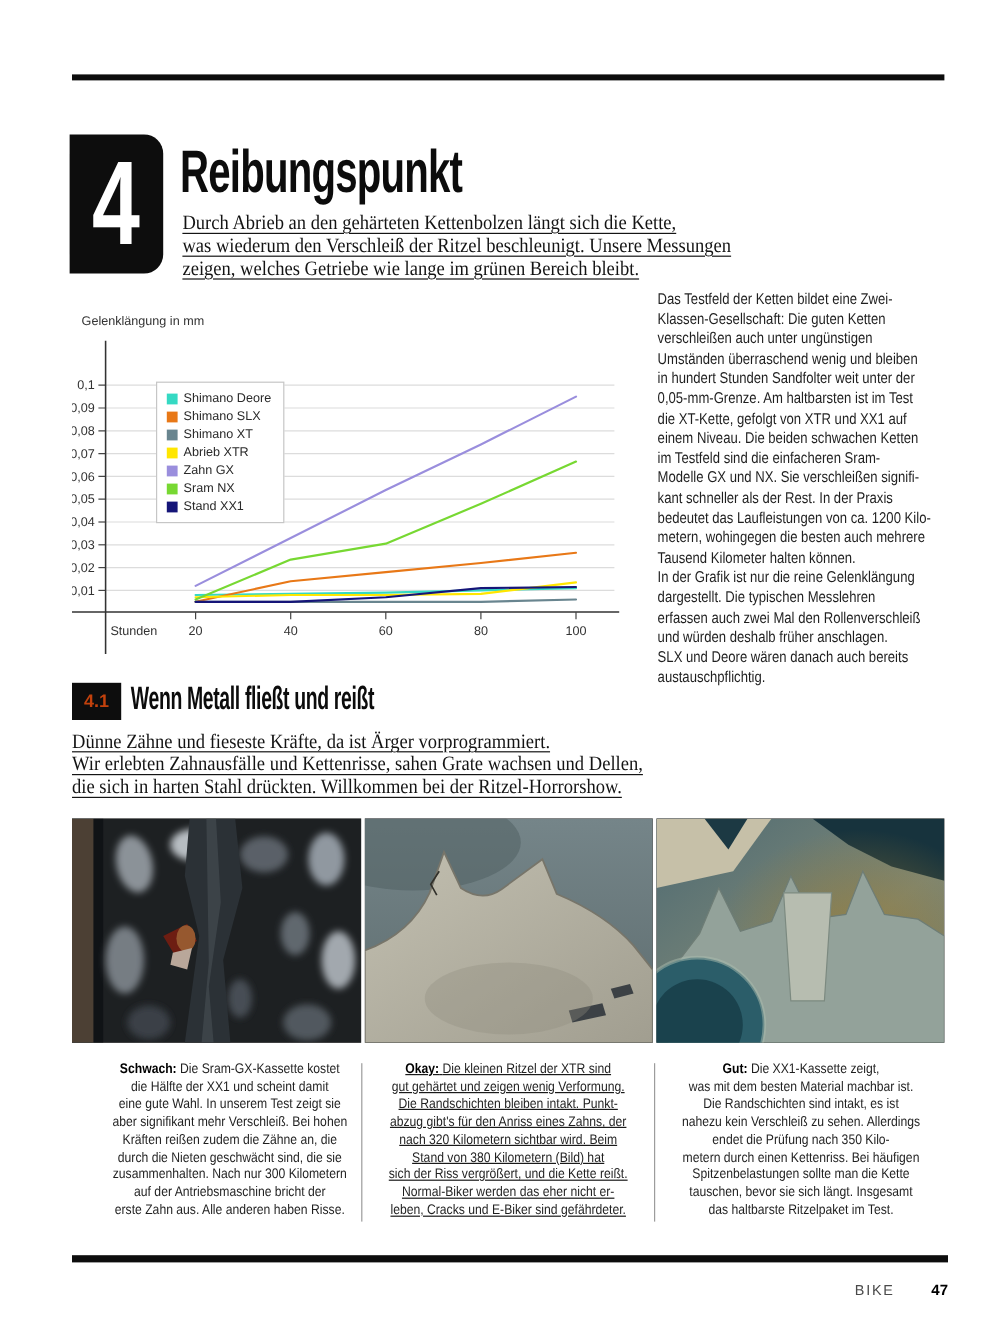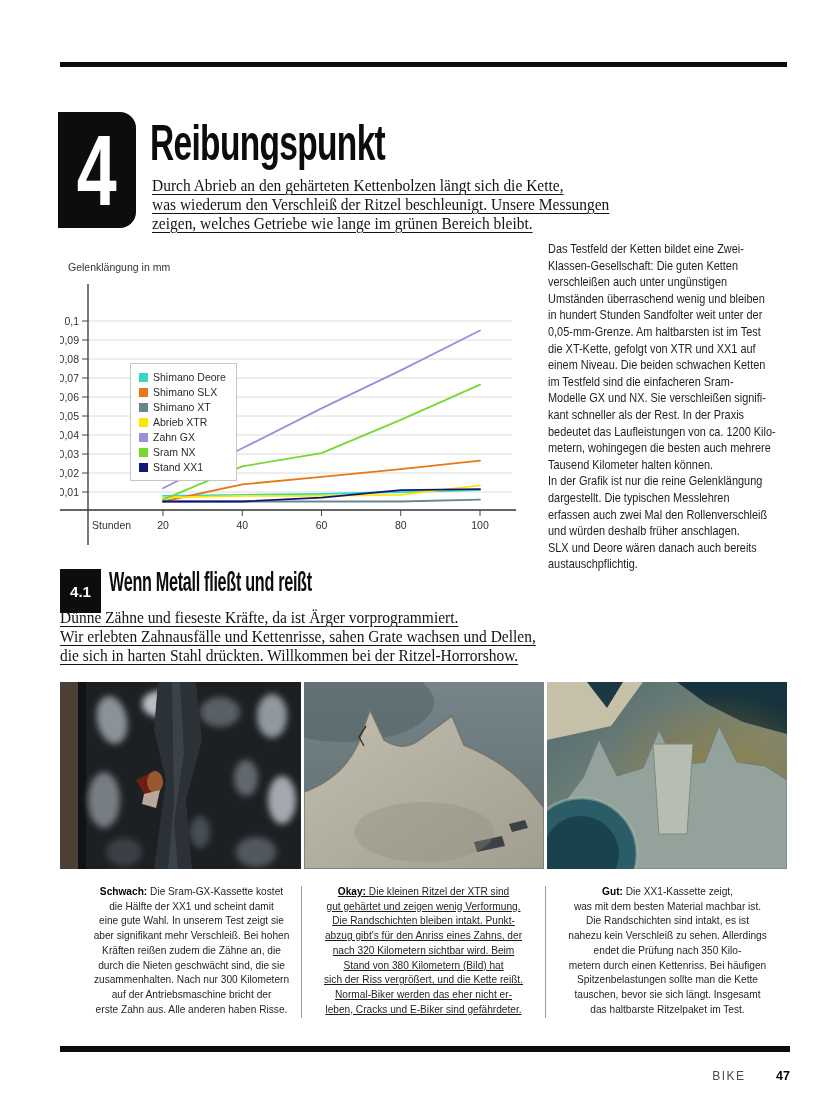--- a/index.html
+++ b/index.html
@@ -26,33 +26,33 @@
   .deck{
     font-family:"Liberation Serif",serif;font-size:17px;line-height:18.8px;color:#141414;
     white-space:pre-line;text-decoration:underline;text-decoration-thickness:1px;
     text-underline-offset:3px;transform:scaleX(0.91);transform-origin:left top;
   }
   .deck-1{left:152px;top:177px;width:560px;}
   
   .chart-wrap{left:60px;top:258px;width:465px;height:292px;}
   .chart-legend{
     position:absolute;left:70px;top:60px;background:#ffffff;border:1px solid #c6c6c6;
-    padding:7px 10px 7px 8px;display:flex;flex-direction:column;gap:3px;margin-top:45px;
+    padding:7px 10px 7px 8px;display:flex;flex-direction:column;gap:3px;
   }
   .lg-row{display:flex;align-items:center;gap:5px;white-space:nowrap;}
   .lg-swatch{width:9px;height:9px;display:inline-block;flex:0 0 9px;}
   .lg-label{font-size:10.5px;color:#2a2a2a;}
   
   .sidebar-text{
     left:548px;top:241px;width:282px;font-size:13px;line-height:16.6px;color:#1f1f1f;
     white-space:pre-line;transform:scaleX(0.84);transform-origin:left top;
   }
   
   .section-box{
-    left:60px;top:569px;width:41px;height:44px;background:#0d0d0d;color:#ffffff;
+    left:60px;top:569px;width:41px;height:31px;background:#0d0d0d;color:#c2410c;
     display:flex;align-items:center;justify-content:center;font-weight:bold;font-size:15px;
   }
   .section-title{
     left:109px;top:567px;font-size:27px;font-weight:bold;color:#0c0c0c;letter-spacing:-0.5px;
     transform:scaleX(0.6);transform-origin:left top;white-space:nowrap;
   }
   .deck-2{left:60px;top:609px;width:600px;}
   
   .photo{top:682px;height:187px;overflow:hidden;background:#333;}
   .photo svg{display:block;width:100%;height:100%;}

